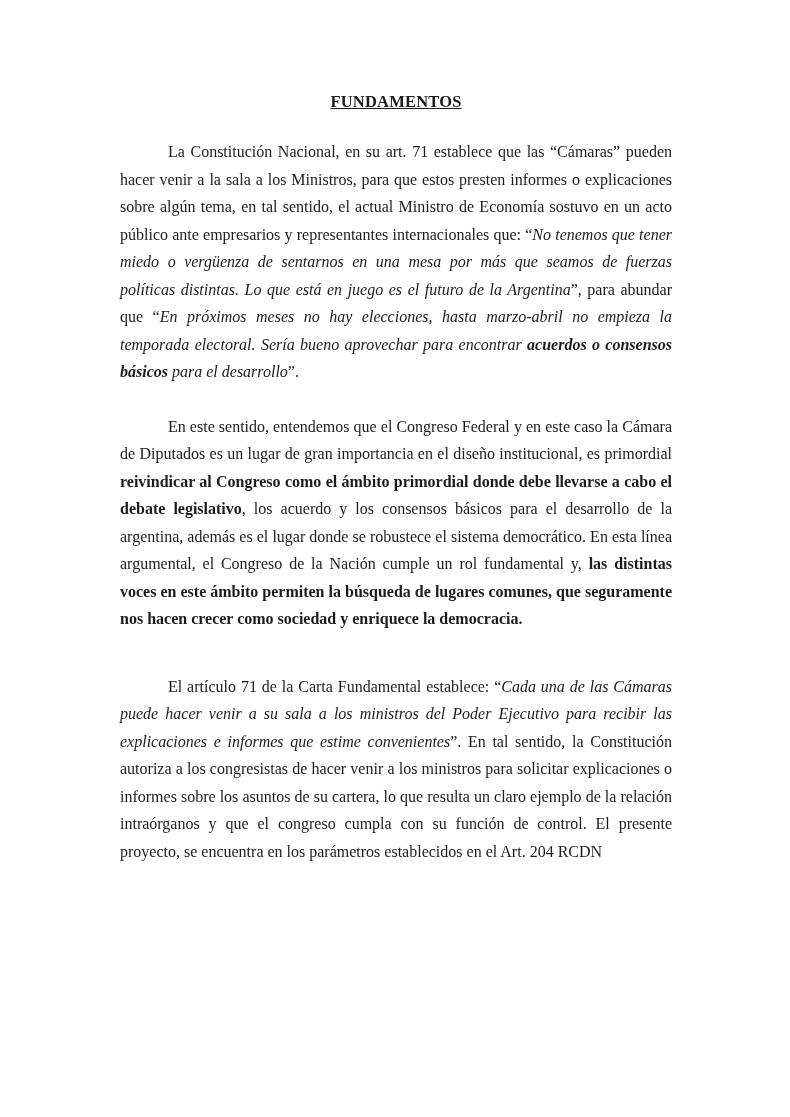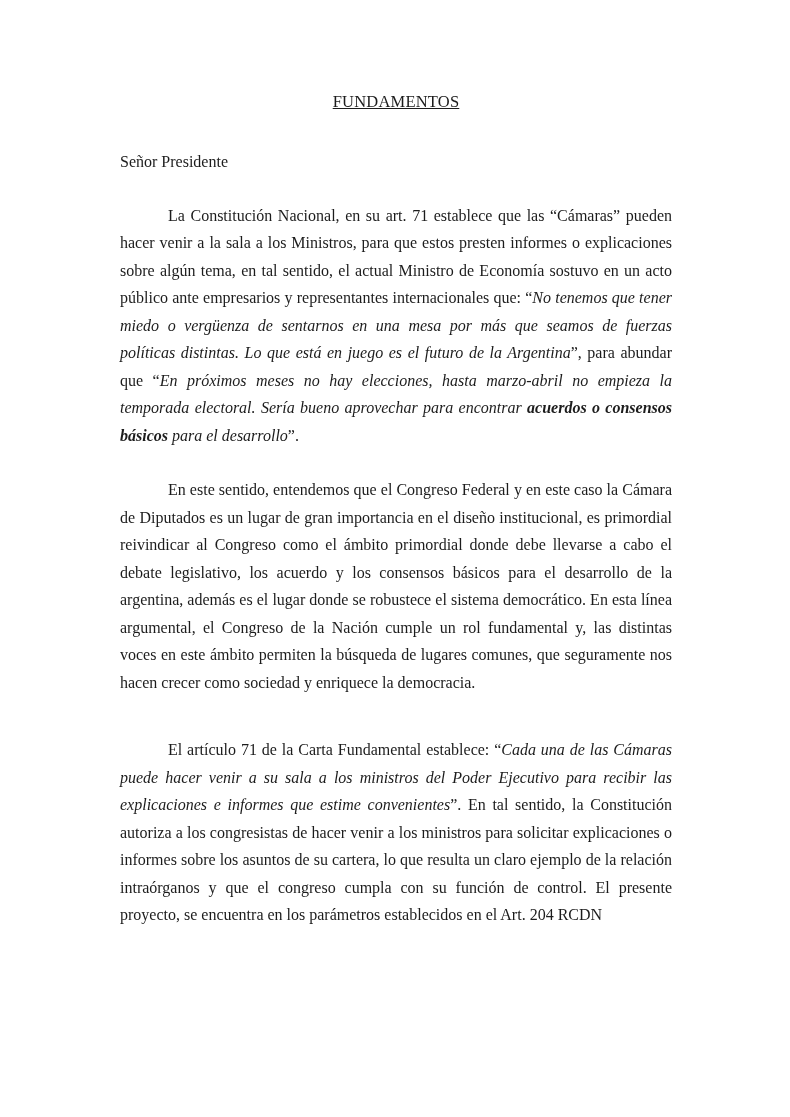--- a/index.html
+++ b/index.html
@@ -21,21 +21,21 @@
     left: 120px;
     top: 0;
     width: 552px;
     padding-top: 92px;
     box-sizing: content-box;
   }
   .doc-title {
     margin: 0;
     font-size: 16.5px;
     line-height: 20px;
-    font-weight: normal;
+    font-weight: bold;
     text-align: center;
     text-decoration: underline;
     letter-spacing: 0.2px;
   }
   .salutation {
     margin: 36px 0 0 0;
     font-size: 16px;
     line-height: 27.5px;
     text-align: left;
   }
@@ -50,29 +50,28 @@
     margin-top: 27px;
   }
   .doc-body .para:first-child {
     margin-top: 26px;
   }
   .doc-body .para:nth-child(3) {
     margin-top: 40px;
   }
   .seg-normal { font-style: normal; font-weight: normal; }
   .seg-italic { font-style: italic; font-weight: normal; }
-  .seg-bold { font-style: normal; font-weight: normal; }
+  .seg-bold { font-style: normal; font-weight: bold; }
   .seg-bold-italic { font-style: italic; font-weight: bold; }
 </style>
 </head>
 <body>
 
 <div class="page">
   <div class="content">
     <h1 class="doc-title">FUNDAMENTOS</h1>
-    <p class="salutation">Señor Presidente</p>
     <div class="doc-body">
         <p class="para"><span class="seg-normal">La Constitución Nacional, en su art. 71 establece que las “Cámaras” pueden hacer venir a la sala a los Ministros, para que estos presten informes o explicaciones sobre algún tema, en tal sentido, el actual Ministro de Economía sostuvo en un acto público ante empresarios y representantes internacionales que: “</span><span class="seg-italic">No tenemos que tener miedo o vergüenza de sentarnos en una mesa por más que seamos de fuerzas políticas distintas. Lo que está en juego es el futuro de la Argentina</span><span class="seg-normal">”, para abundar que “</span><span class="seg-italic">En próximos meses no hay elecciones, hasta marzo-abril no empieza la temporada electoral. Sería bueno aprovechar para encontrar </span><span class="seg-bold-italic">acuerdos o consensos básicos</span><span class="seg-italic"> para el desarrollo</span><span class="seg-normal">”.</span></p>
         <p class="para"><span class="seg-normal">En este sentido, entendemos que el Congreso Federal y en este caso la Cámara de Diputados es un lugar de gran importancia en el diseño institucional, es primordial </span><span class="seg-bold">reivindicar al Congreso como el ámbito primordial donde debe llevarse a cabo el debate legislativo</span><span class="seg-normal">, los acuerdo y los consensos básicos para el desarrollo de la argentina, además es el lugar donde se robustece el sistema democrático. En esta línea argumental, el Congreso de la Nación cumple un rol fundamental y,  </span><span class="seg-bold">las distintas voces en este ámbito permiten la búsqueda de lugares comunes, que seguramente nos hacen crecer como sociedad y enriquece la democracia.</span></p>
         <p class="para"><span class="seg-normal">El artículo 71 de la Carta Fundamental establece: “</span><span class="seg-italic">Cada una de las Cámaras puede hacer venir a su sala a los ministros del Poder Ejecutivo para recibir las explicaciones e informes que estime convenientes</span><span class="seg-normal">”. En tal sentido, la Constitución autoriza a los congresistas de hacer venir a los ministros para solicitar explicaciones o informes sobre los asuntos de su cartera, lo que resulta un claro ejemplo de la relación intraórganos y que el congreso cumpla con su función de control. El presente proyecto, se encuentra en los parámetros establecidos en el Art. 204 RCDN</span></p>
       </div>
   </div>
 </div>
 
 </body></html>

